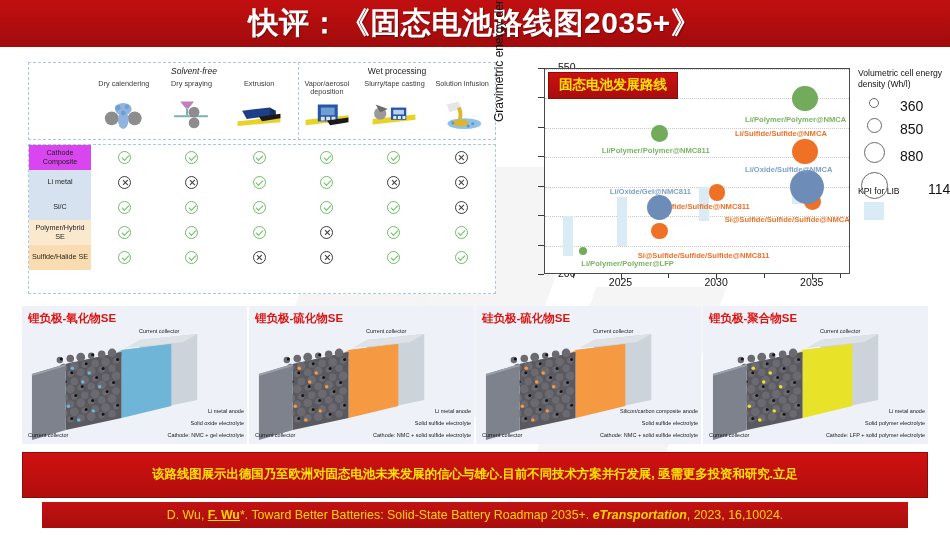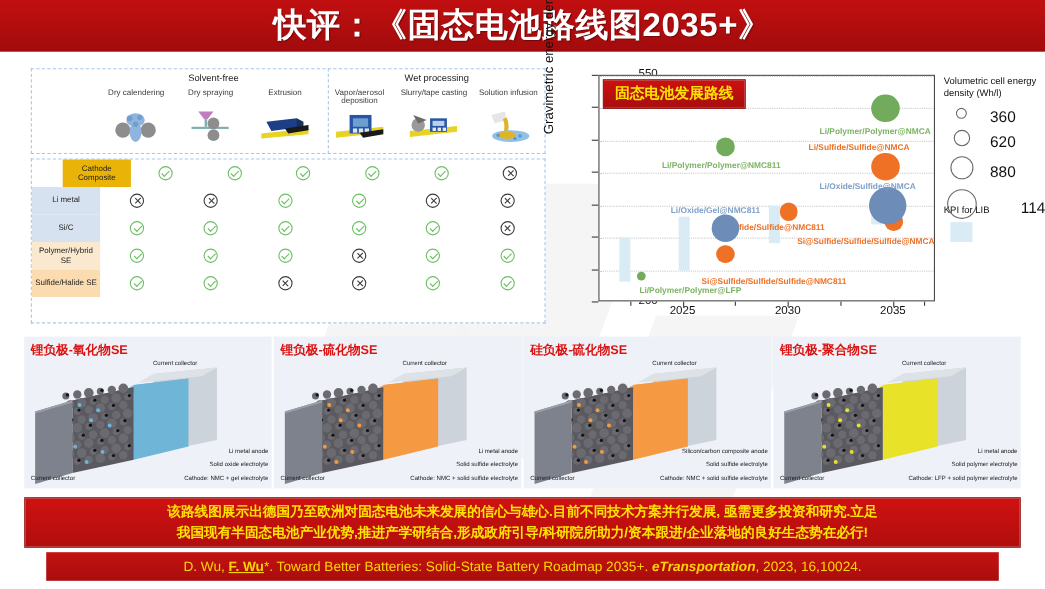--- a/index.html
+++ b/index.html
@@ -82,21 +82,21 @@
     background: linear-gradient(180deg,#cc1111,#a80d0d);
     color:#ffe400; font-weight:bold; font-size:13.5px; padding:3px 10px 4px 10px;
     border:1px solid #8d0b0b; white-space:nowrap;
   }
   .ylabel {
     position:absolute; left:-8px; top:62px; transform:rotate(-90deg); transform-origin:left top;
     font-size:12px; color:#111; white-space:nowrap;
   }
   .plot { position:absolute; left:44px; top:8px; width:306px; height:206px; border:1px solid #4a4a4a; background:#fff; }
   .gl { position:absolute; left:0; width:100%; height:0; border-top:1px dotted #c9c9c9; }
-  .ytick { position:absolute; right:352px; font-size:10.5px; color:#111; text-align:right; width:40px; }
+  .ytick { position:absolute; right:352px; font-size:10.5px; color:#111; text-align:left; width:40px; }
   .ytickm { position:absolute; left:38px; width:6px; height:0; border-top:1px solid #3a3a3a; }
   .xtick { position:absolute; top:216px; font-size:10.5px; color:#111; text-align:center; width:40px; }
   .xtickm { position:absolute; top:214px; width:0; height:5px; border-left:1px solid #3a3a3a; }
 
   .kpi-bar { position:absolute; background:#d9ecf5; }
   .bub { position:absolute; border-radius:50%; }
   .bub.green { background:#72ab5c; }
   .bub.orange { background:#ef7126; }
   .bub.blue { background:#6d8cb8; }
   .bl { position:absolute; font-size:7.6px; font-weight:bold; white-space:nowrap; }
@@ -153,21 +153,21 @@
 <div class="watermark">
   <div class="wm-c" style="left:300px; top:120px;"></div>
   <div class="wm-c" style="left:420px; top:120px;"></div>
   <div class="wm-c" style="left:560px; top:240px; height:200px;"></div>
 </div>
 
 <div class="proc-panel">
   <div class="proc-groupbox"></div>
   <div class="proc-gdiv" style="left:270px;"></div>
   <div id="proc-head">
-      <div class="grp-label" style="left: 62px; width: 208px;">Solvent-free</div>
+      <div class="grp-label" style="left: 62px; width: 208px; font-style: italic;">Solvent-free</div>
       <div class="grp-label" style="left: 270px; width: 198px;">Wet processing</div>
       <div class="col-label" style="left: 62px; width: 67.6667px;">Dry calendering</div>
       <div class="proc-icon" style="left: 72.8267px; width: 46.0133px;"><svg viewBox="0 0 60 42" width="100%" height="100%">
           <circle cx="14" cy="24" r="9" fill="#8d8d8d"></circle>
           <circle cx="44" cy="24" r="9" fill="#8d8d8d"></circle>
       <ellipse cx="29" cy="12" rx="11" ry="8" fill="#8fb4dd"></ellipse>
           <ellipse cx="29" cy="26" rx="7" ry="12" fill="#8fb4dd"></ellipse>
       <circle cx="22" cy="10" r="3.4" fill="#6f9ed0"></circle>
           <circle cx="34" cy="9" r="3" fill="#6f9ed0"></circle>
           <circle cx="29" cy="17" r="3.2" fill="#6f9ed0"></circle>
@@ -214,21 +214,21 @@
           <path d="M26 10 Q30 20 26 30" stroke="#e0b427" stroke-width="5" fill="none"></path>
       <ellipse cx="33" cy="31" rx="22" ry="7" fill="#8fc0e8"></ellipse>
           <ellipse cx="28" cy="30" rx="11" ry="4.5" fill="#e0b427"></ellipse>
       <circle cx="18" cy="30" r="2" fill="#5f95c8"></circle>
           <circle cx="44" cy="31" r="2" fill="#5f95c8"></circle>
           <circle cx="38" cy="34" r="2" fill="#5f95c8"></circle>
         </svg></div>
     </div>
   <div class="proc-table" id="proc-table">
       <div class="ptr">
-        <div class="rh" style="background: #eab308; margin-left: 28px;">Cathode Composite</div>
+        <div class="rh" style="background: #d946ef;">Cathode Composite</div>
         <div class="pc">
           <span class="mark ok"></span>
         </div>
         <div class="pc">
           <span class="mark ok"></span>
         </div>
         <div class="pc">
           <span class="mark ok"></span>
         </div>
         <div class="pc">
@@ -389,21 +389,21 @@
       <div class="bl blue" style="left: 64.75px; top: 118.314px;">Li/Oxide/Gel@NMC811</div>
       <div class="bub blue" style="left: 245.012px; top: 100.714px; width: 34px; height: 34px;"></div>
       <div class="bl blue" style="left: 200.012px; top: 95.7143px;">Li/Oxide/Sulfide@NMCA</div>
     </div>
   <div class="legend">
     <div class="legend-title">Volumetric cell energy density (Wh/l)</div>
     <div id="legend-items">
         <div class="leg-circ" style="width: 10px; height: 10px; left: 11px; top: 30px;"></div>
         <div class="leg-val" style="left: 42px; top: 30px;">360</div>
         <div class="leg-circ" style="width: 15px; height: 15px; left: 8.5px; top: 50px;"></div>
-        <div class="leg-val" style="left: 42px; top: 52.5px;">620</div>
+        <div class="leg-val" style="left: 42px; top: 52.5px;">850</div>
         <div class="leg-circ" style="width: 21px; height: 21px; left: 5.5px; top: 74px;"></div>
         <div class="leg-val" style="left: 42px; top: 79.5px;">880</div>
         <div class="leg-circ" style="width: 27px; height: 27px; left: 2.5px; top: 104px;"></div>
         <div class="leg-val" style="left: 42px; top: 112.5px; margin-left: 28px;">1140</div>
       </div>
     <div class="kpi-legend-label">KPI for LIB</div>
     <div class="kpi-legend-sw"></div>
   </div>
 </div>
 
@@ -801,20 +801,19 @@
       <div class="cl" style="left:52%; top:22px;">Current collector</div>
       <div class="cl" style="left:6px; bottom:6px;">Current collector</div>
       <div class="cl r" style="right:3px; bottom:30px;">Li metal anode</div>
       <div class="cl r" style="right:3px; bottom:18px;">Solid polymer electrolyte</div>
       <div class="cl r" style="right:3px; bottom:6px;">Cathode: LFP + solid polymer electrolyte</div>
     </div>
   </div>
 
 <div class="summary">
   <div>该路线图展示出德国乃至欧洲对固态电池未来发展的信心与雄心.目前不同技术方案并行发展, 亟需更多投资和研究.立足</div>
-  <div>我国现有半固态电池产业优势,推进产学研结合,形成政府引导/科研院所助力/资本跟进/企业落地的良好生态势在必行!</div>
 </div>
 
 <div class="citation">
   <div class="ct">
     <span>D. Wu, </span><b>F. Wu</b><span>*. Toward Better Batteries: Solid-State Battery Roadmap 2035+. </span><i>eTransportation</i><span>, 2023, 16,10024.</span>
   </div>
 </div>
 
 </body></html>

